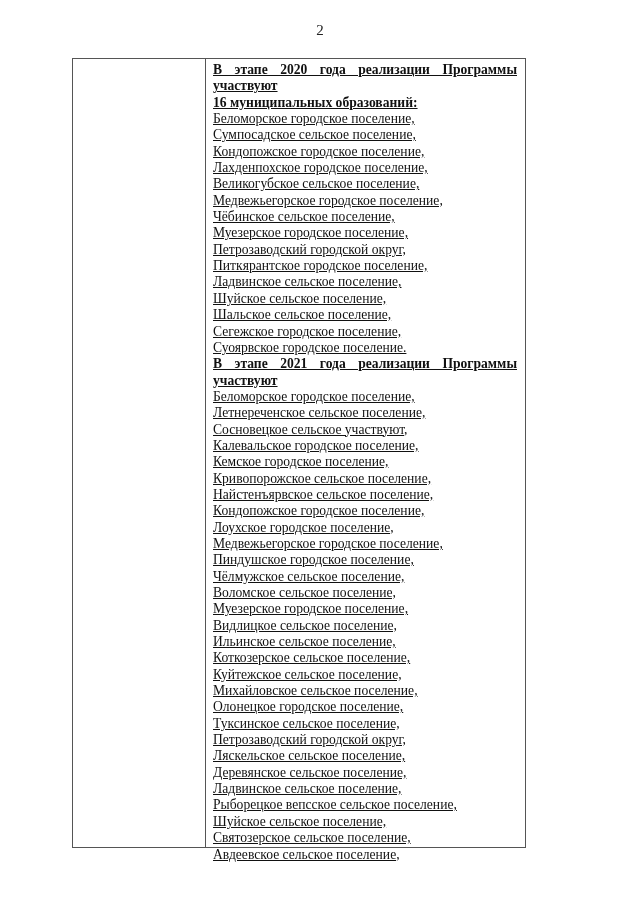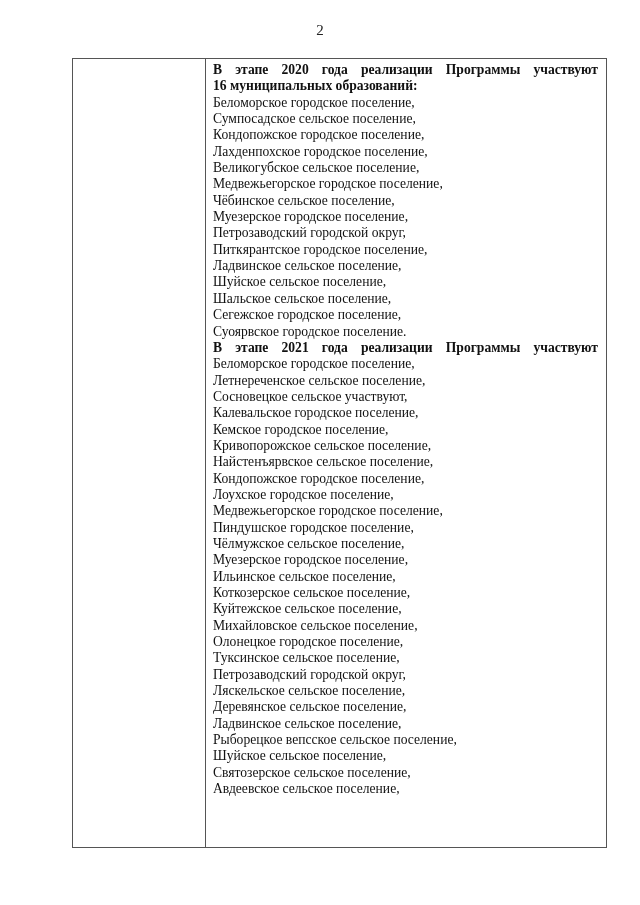--- a/index.html
+++ b/index.html
@@ -21,25 +21,26 @@
       left: 0;
       width: 640px;
       text-align: center;
       font-size: 15px;
       color: #222;
     }
     .doc-table {
       position: absolute;
       top: 58px;
       left: 72px;
-      width: 535px;
+      width: 454px;
       height: 790px;
       border: 1px solid #555;
       box-sizing: border-box;
       display: flex;
+      text-decoration: underline;
     }
     .col-left {
       width: 133px;
       border-right: 1px solid #555;
       box-sizing: border-box;
     }
     .col-right {
       flex: 1;
       padding: 3px 8px 0 7px;
       box-sizing: border-box;
@@ -100,21 +101,23 @@
       <div class="item">Сосновецкое сельское участвуют,</div>
       <div class="item">Калевальское городское поселение,</div>
       <div class="item">Кемское городское поселение,</div>
       <div class="item">Кривопорожское сельское поселение,</div>
       <div class="item">Найстенъярвское сельское поселение,</div>
       <div class="item">Кондопожское городское поселение,</div>
       <div class="item">Лоухское городское поселение,</div>
       <div class="item">Медвежьегорское городское поселение,</div>
       <div class="item">Пиндушское городское поселение,</div>
       <div class="item">Чёлмужское сельское поселение,</div>
+      <div class="item">Воломское сельское поселение,</div>
       <div class="item">Муезерское городское поселение,</div>
+      <div class="item">Видлицкое сельское поселение,</div>
       <div class="item">Ильинское сельское поселение,</div>
       <div class="item">Коткозерское сельское поселение,</div>
       <div class="item">Куйтежское сельское поселение,</div>
       <div class="item">Михайловское сельское поселение,</div>
       <div class="item">Олонецкое городское поселение,</div>
       <div class="item">Туксинское сельское поселение,</div>
       <div class="item">Петрозаводский городской округ,</div>
       <div class="item">Ляскельское сельское поселение,</div>
       <div class="item">Деревянское сельское поселение,</div>
       <div class="item">Ладвинское сельское поселение,</div>

